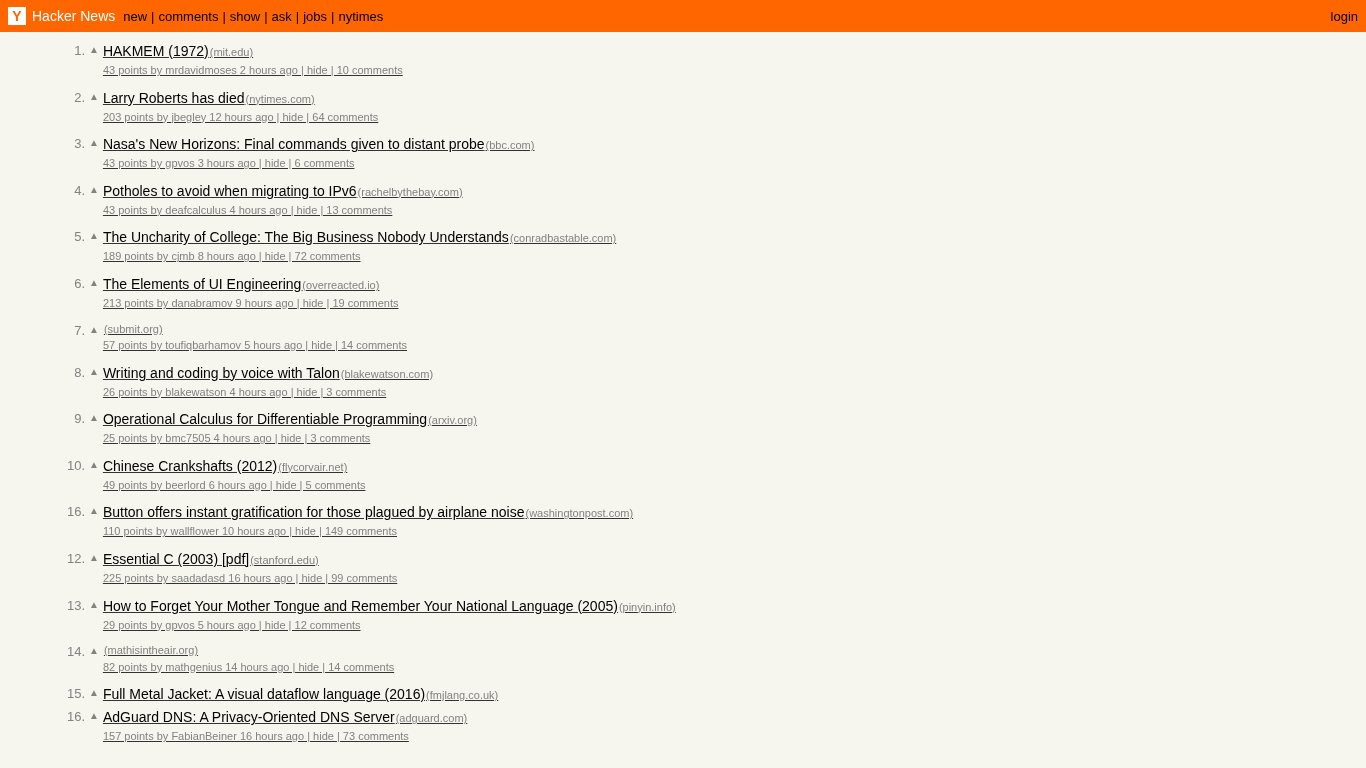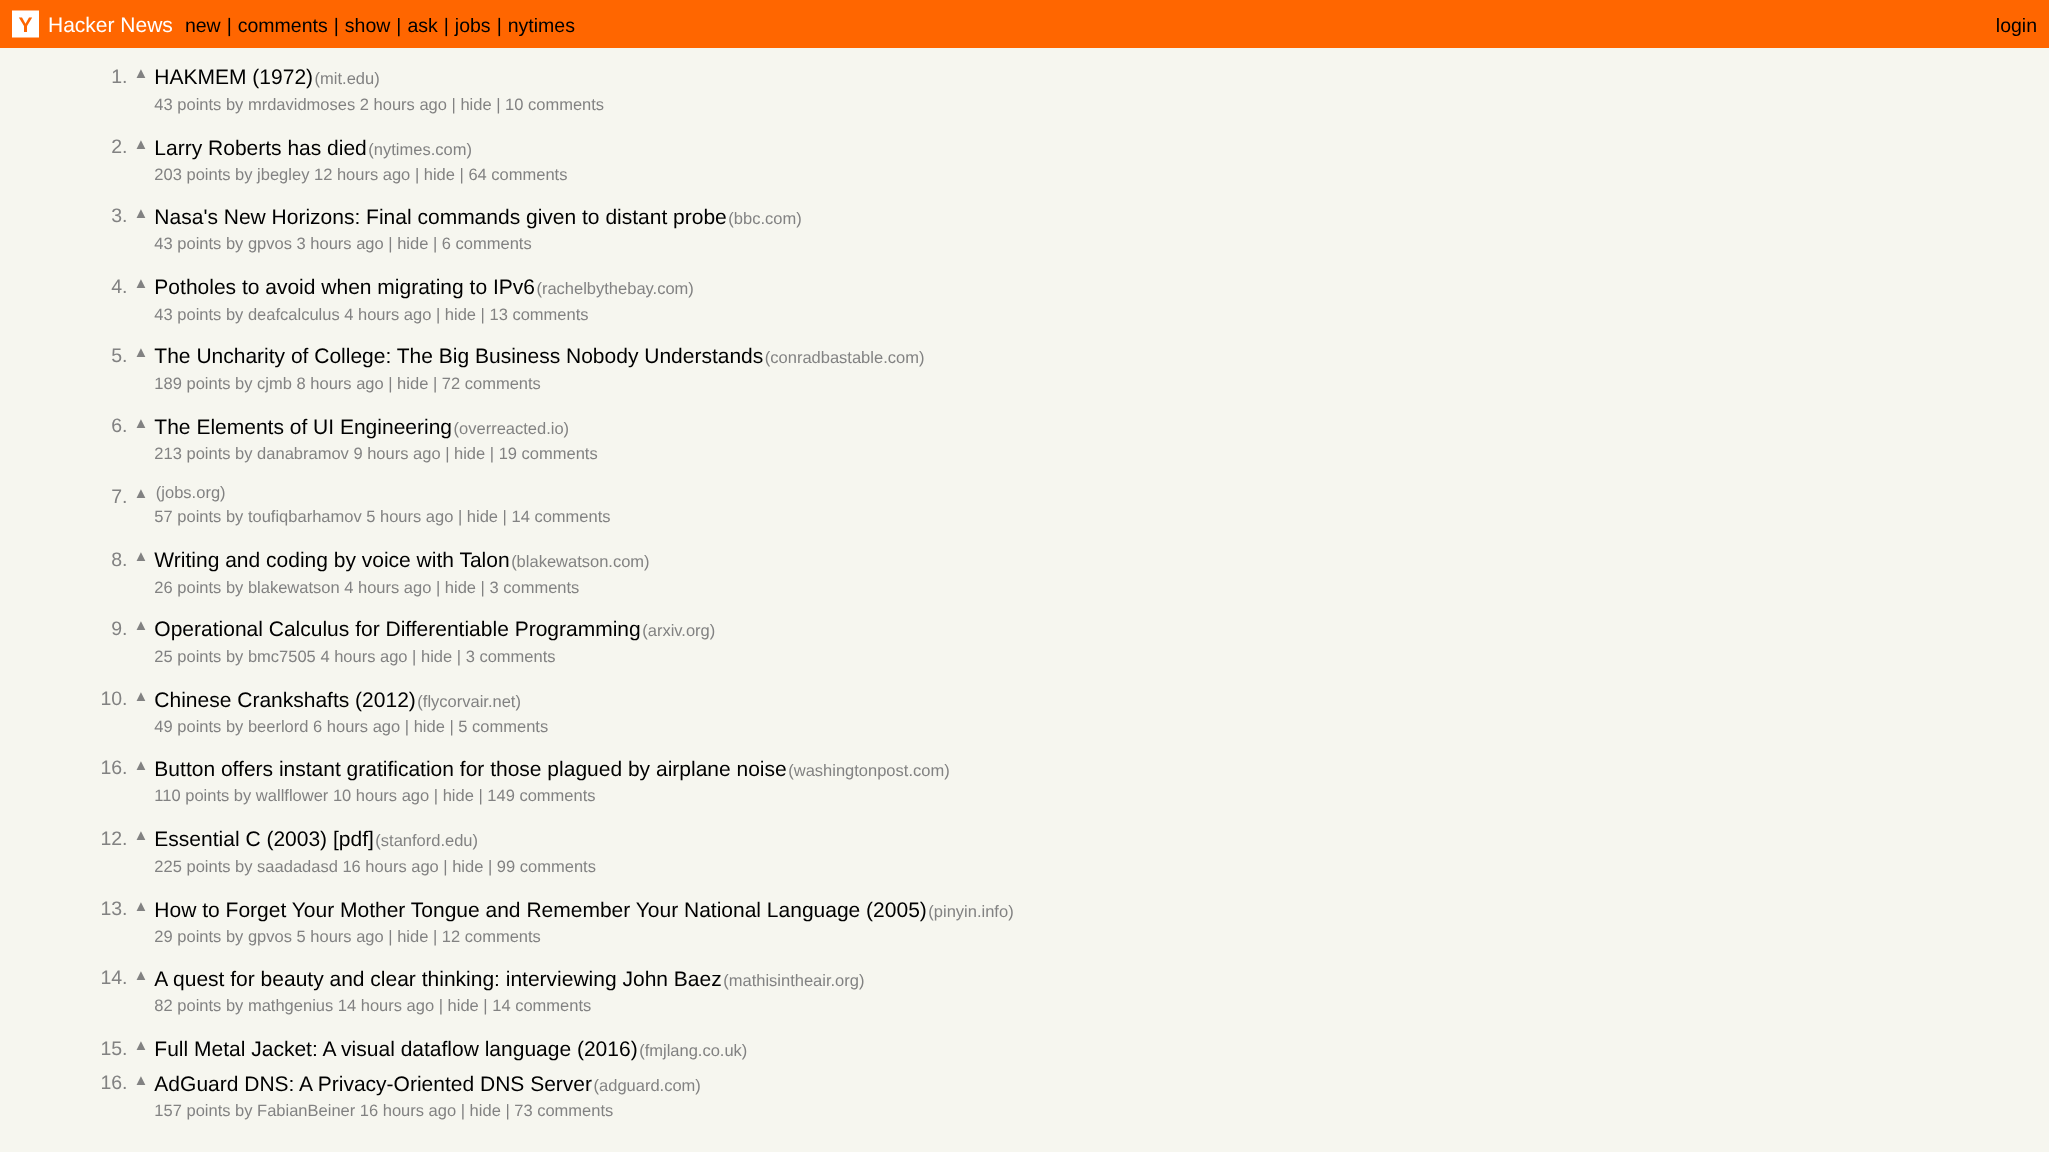--- a/index.html
+++ b/index.html
@@ -80,20 +80,21 @@
     .upvote {
       color: #828282;
       font-size: 10px;
       margin-right: 4px;
       padding-top: 3px;
       flex-shrink: 0;
       cursor: pointer;
     }
     .story-content {
       flex: 1;
+      text-decoration: underline;
     }
     .story-title-line {
       display: flex;
       flex-wrap: wrap;
       align-items: baseline;
       line-height: 1.5;
     }
     .story-title {
       color: #000;
       text-decoration: none;
@@ -200,21 +201,21 @@
         <span class="story-domain">(overreacted.io)</span>
       </div>
       <div class="story-meta">213 points by danabramov 9 hours ago | hide | 19 comments</div>
     </div>
   </div>
     <div class="story-row">
     <span class="story-num">7.</span>
     <span class="upvote">▲</span>
     <div class="story-content">
       <div class="story-title-line">
-        <span class="story-domain">(jobs.org)</span>
+        <span class="story-domain">(submit.org)</span>
       </div>
       <div class="story-meta">57 points by toufiqbarhamov 5 hours ago | hide | 14 comments</div>
     </div>
   </div>
     <div class="story-row">
     <span class="story-num">8.</span>
     <span class="upvote">▲</span>
     <div class="story-content">
       <div class="story-title-line">
         <a class="story-title" href="#">Writing and coding by voice with Talon</a>
@@ -276,21 +277,20 @@
         <span class="story-domain">(pinyin.info)</span>
       </div>
       <div class="story-meta">29 points by gpvos 5 hours ago | hide | 12 comments</div>
     </div>
   </div>
     <div class="story-row">
     <span class="story-num">14.</span>
     <span class="upvote">▲</span>
     <div class="story-content">
       <div class="story-title-line">
-        <a class="story-title" href="#">A quest for beauty and clear thinking: interviewing John Baez</a>
         <span class="story-domain">(mathisintheair.org)</span>
       </div>
       <div class="story-meta">82 points by mathgenius 14 hours ago | hide | 14 comments</div>
     </div>
   </div>
     <div class="story-row">
     <span class="story-num">15.</span>
     <span class="upvote">▲</span>
     <div class="story-content">
       <div class="story-title-line">

